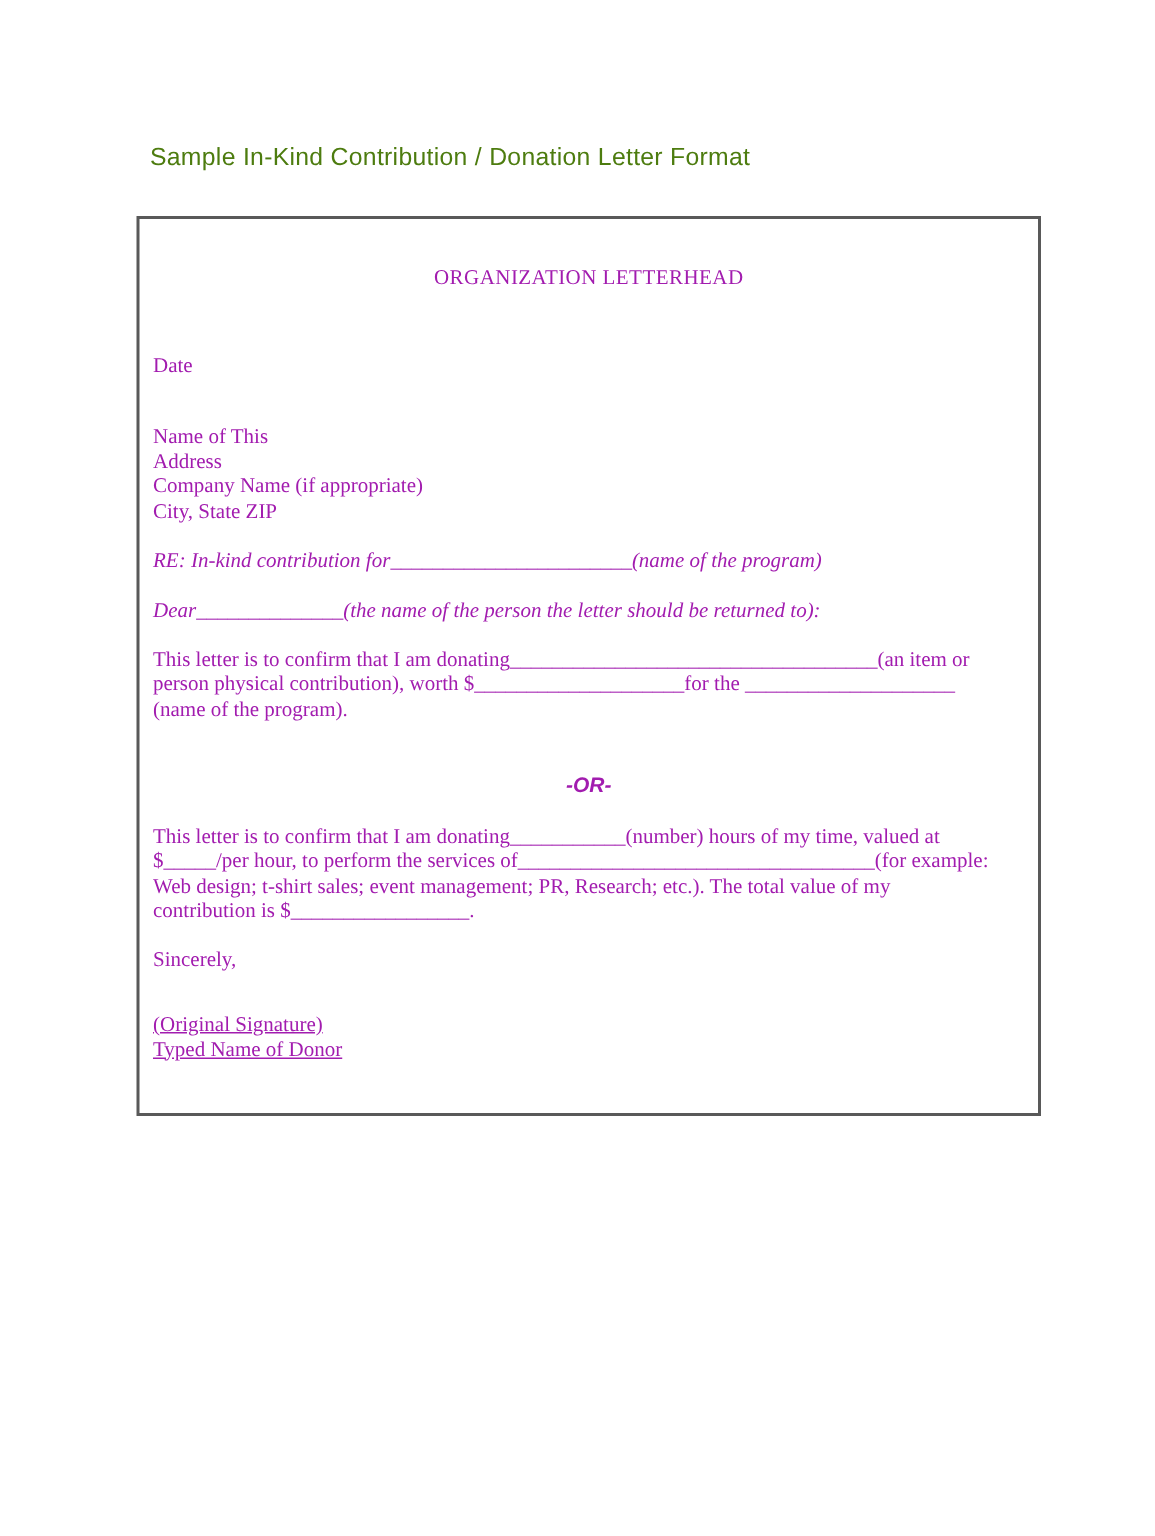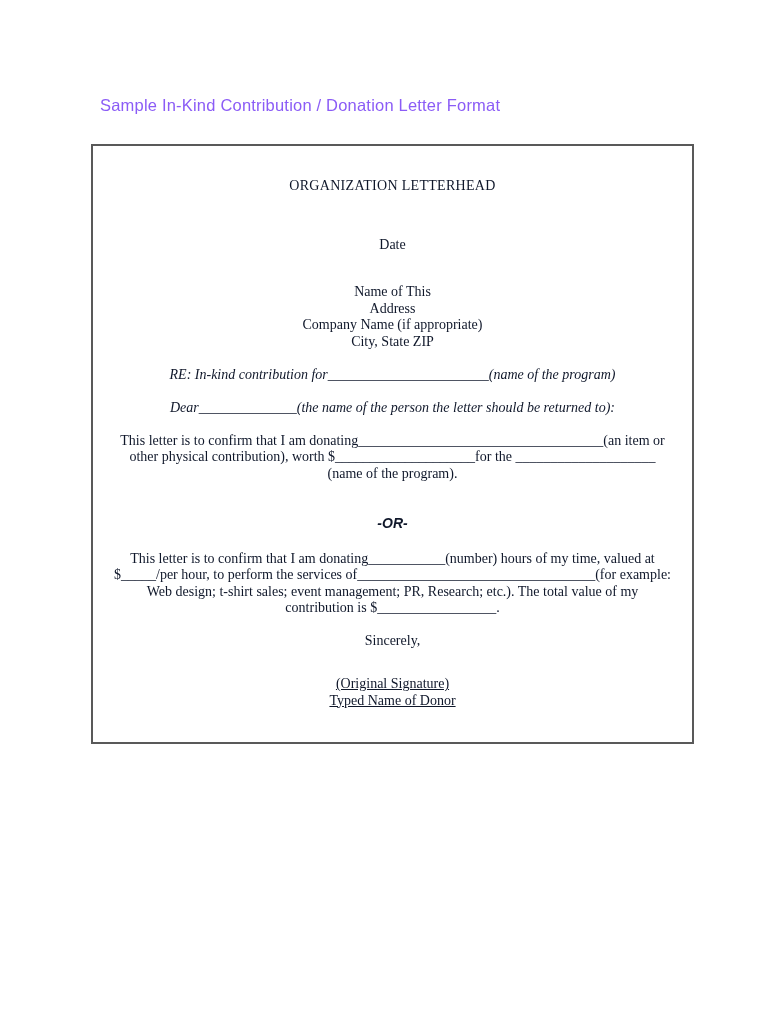--- a/index.html
+++ b/index.html
@@ -12,37 +12,36 @@
     position: relative;
     width: 770px; height: 1024px;
     background: #ffffff;
     overflow: hidden;
   }
   .doc-title {
     position: absolute;
     left: 100px; top: 96px;
     font-family: "Liberation Sans", sans-serif;
     font-size: 16.5px;
-    color: #8b5cf6;
+    color: #4d7c0f;
     letter-spacing: 0.2px;
     white-space: nowrap;
   }
   .letter-frame {
     position: absolute;
     left: 91px; top: 144px;
     width: 603px; height: 600px;
     border: 2px solid #595959;
     background: #ffffff;
     padding: 32px 9px 0 9px;
   }
   .letter-frame, .letter-frame div {
-    color: #0f172a;
+    color: #a21caf;
     font-size: 14px;
     line-height: 16.5px;
-    text-align: center;
   }
   .letterhead {
     text-align: center;
     font-size: 15px;
     line-height: 20px;
     letter-spacing: 0.3px;
     white-space: nowrap;
   }
   .line { white-space: nowrap; }
   .date-line      { margin-top: 42px; }
@@ -81,21 +80,21 @@
       <div class="line">Company Name (if appropriate)</div>
       <div class="line">City, State ZIP</div>
     </div>
 
     <div class="line re-line">RE: In-kind contribution for_______________________(name of the program)</div>
 
     <div class="line salutation">Dear______________(the name of the person the letter should be returned to):</div>
 
     <div class="para-1">
       <div class="line">This letter is to confirm that I am donating___________________________________(an item or</div>
-      <div class="line">other physical contribution), worth $____________________for the ____________________</div>
+      <div class="line">person physical contribution), worth $____________________for the ____________________</div>
       <div class="line">(name of the program).</div>
     </div>
 
     <div class="or-divider">-OR-</div>
 
     <div class="para-2">
       <div class="line">This letter is to confirm that I am donating___________(number) hours of my time, valued at</div>
       <div class="line">$_____/per hour, to perform the services of__________________________________(for example:</div>
       <div class="line">Web design; t-shirt sales; event management; PR, Research; etc.). The total value of my</div>
       <div class="line">contribution is $_________________.</div>

